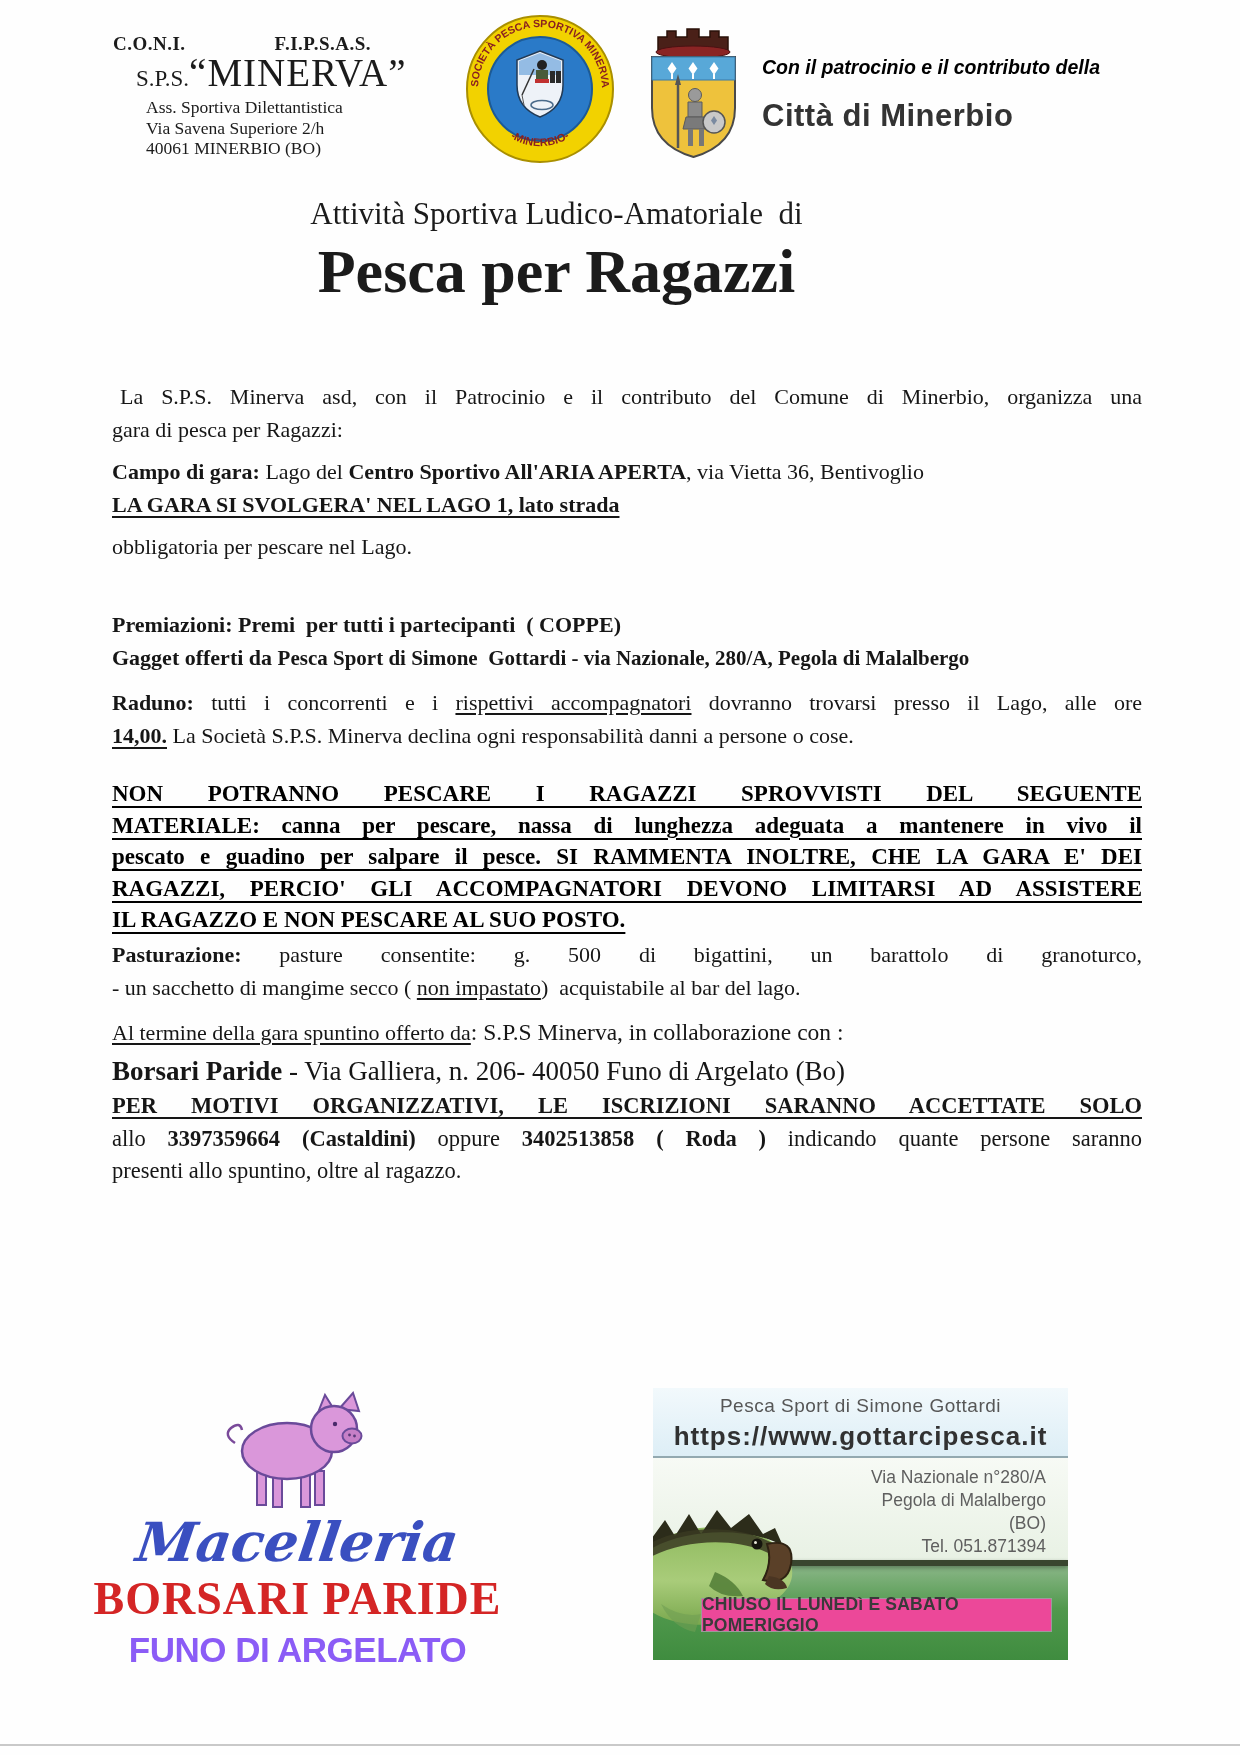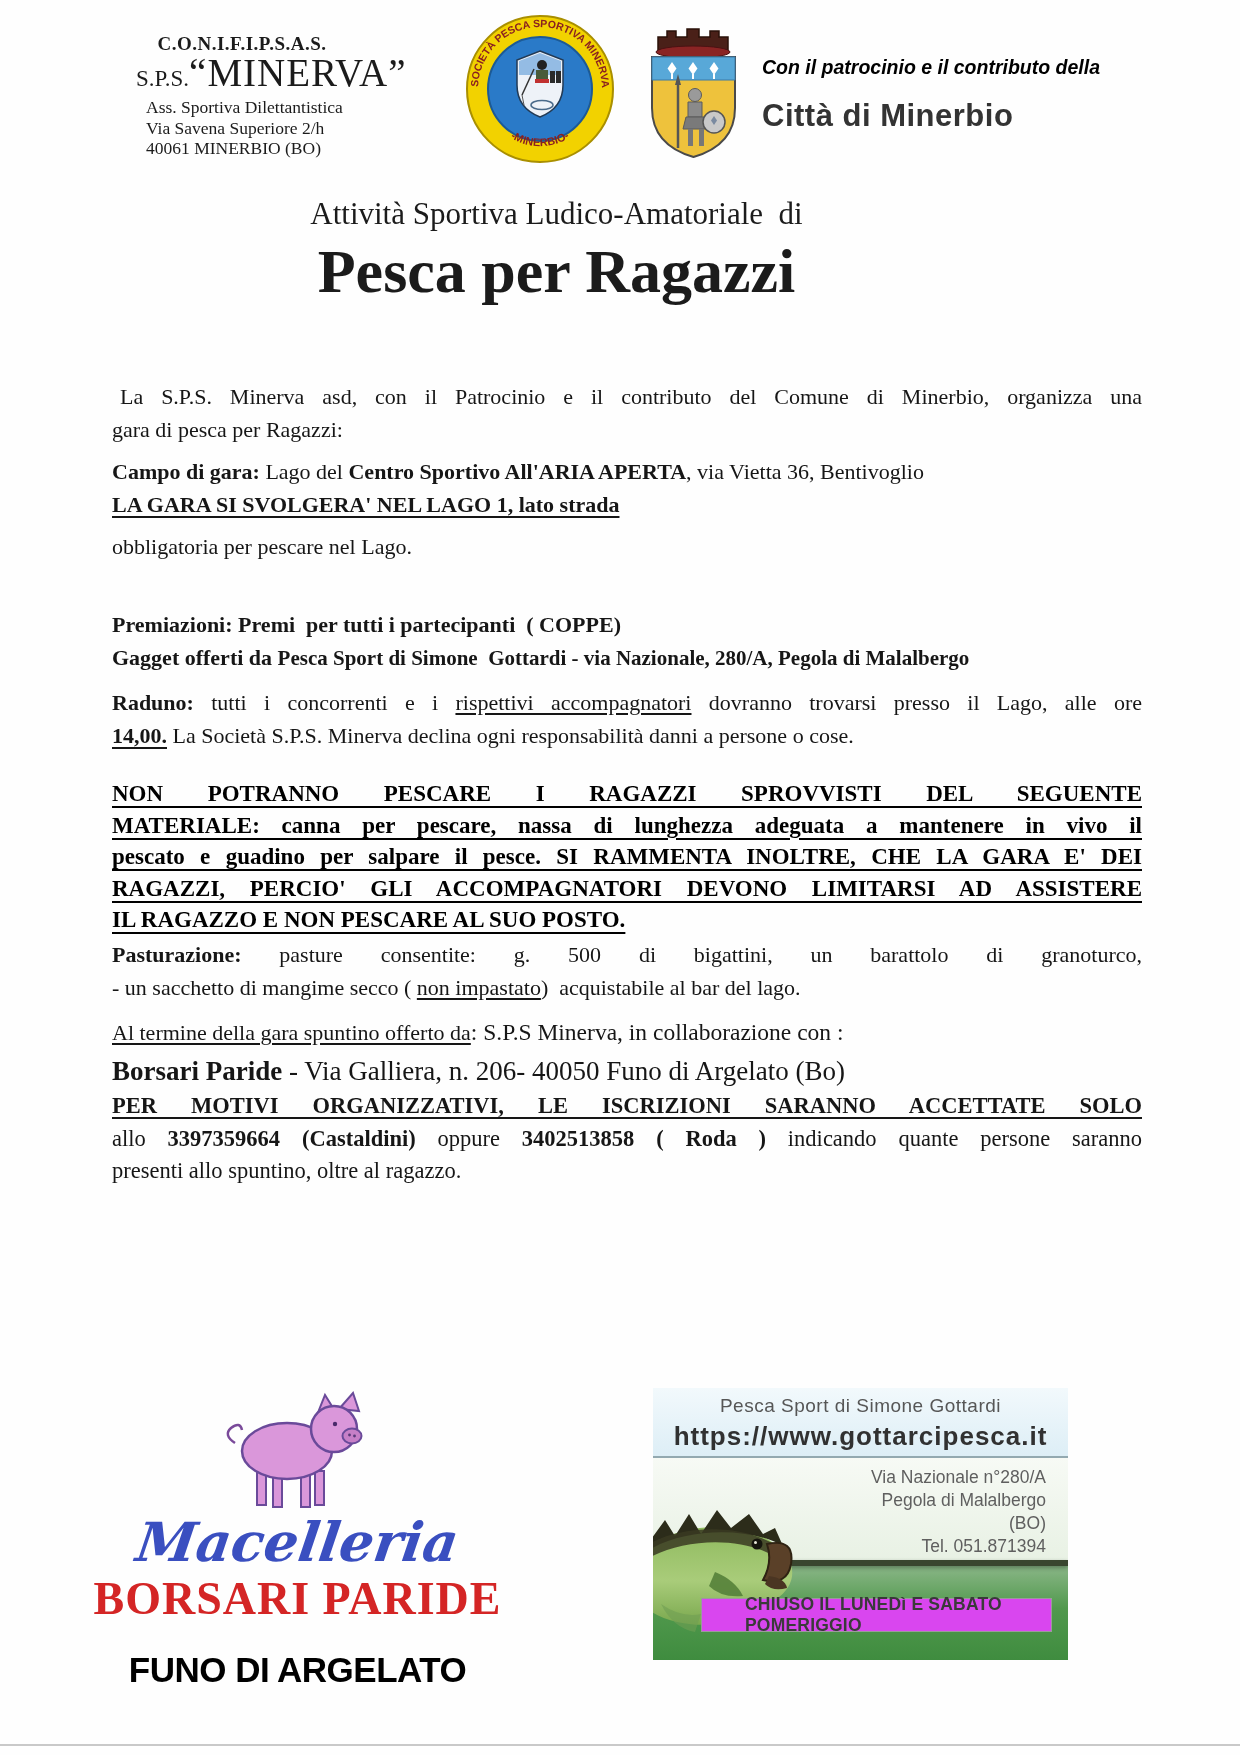--- a/index.html
+++ b/index.html
@@ -1,20 +1,20 @@
 <!DOCTYPE html>
 <html><head>
 <meta charset="utf-8">
 <style>
   html,body{margin:0;padding:0;background:#ffffff;}
   .page{position:relative;width:1240px;height:1755px;background:#fefefe;overflow:hidden;
         font-family:"Liberation Serif",serif;color:#1b1b1b;}
 
   
-  .org-row{position:absolute;left:113px;top:33px;width:258px;display:flex;justify-content:center;
+  .org-row{position:absolute;left:113px;top:33px;width:258px;display:flex;justify-content:space-between;
            font-weight:bold;font-size:19px;letter-spacing:.5px;}
   .sps-row{position:absolute;left:136px;top:50px;white-space:nowrap;}
   .sps-prefix{font-size:23px;}
   .sps-name{font-size:39px;letter-spacing:1px;}
   .addr{position:absolute;left:146px;top:97px;font-size:17.5px;line-height:20.5px;}
 
   .club-logo{position:absolute;left:464px;top:13px;width:152px;height:152px;}
   .coat{position:absolute;left:642px;top:22px;width:104px;height:140px;}
   .patronage{position:absolute;left:762px;top:56px;width:470px;}
   .pat1{font-family:"Liberation Sans",sans-serif;font-style:italic;font-weight:600;font-size:19.5px;color:#000000;}
@@ -44,36 +44,36 @@
   .spunt-line2{font-size:27px;margin-top:6px;}
   .deadline{font-size:22.5px;line-height:32.5px;}
 
   
   .sponsor-left{position:absolute;left:85px;top:1383px;width:425px;text-align:center;}
   .pig-box{height:130px;}
   .script-name{font-family:"DejaVu Serif",serif;font-style:italic;font-weight:bold;font-size:54px;line-height:58px;
                color:#3a4fc0;transform:skewX(-8deg);}
   .butcher-name{font-weight:bold;font-size:46px;line-height:56px;color:#d42525;letter-spacing:1px;}
   .butcher-place{font-family:"Liberation Sans",sans-serif;font-weight:bold;font-size:35px;line-height:46px;
-                 color:#000000;letter-spacing:-.5px;margin-top:20px;}
+                 color:#8b5cf6;letter-spacing:-.5px;}
 
   
   .ad{position:absolute;left:653px;top:1388px;width:415px;height:272px;overflow:hidden;
       font-family:"Liberation Sans",sans-serif;background:#f3f8f2;}
   .ad-head{position:absolute;top:0;left:0;right:0;height:70px;text-align:center;
            background:linear-gradient(180deg,#f2f9fc 0%,#ddeef6 100%);border-bottom:2px solid #93a9b0;box-sizing:border-box;}
   .ad-title{font-size:19px;color:#565656;margin-top:7px;letter-spacing:.5px;}
   .ad-url{font-size:26px;font-weight:bold;color:#313131;letter-spacing:1px;margin-top:4px;}
   .ad-air{position:absolute;left:0;right:0;top:70px;height:103px;background:linear-gradient(180deg,#f7faf5 0%,#e8f1e4 100%);}
   .ad-waterline{position:absolute;left:0;right:0;top:172px;height:6px;background:#39462f;box-shadow:0 2px 4px rgba(30,50,30,.45);}
   .ad-sea{position:absolute;left:0;right:0;top:178px;bottom:0;background:linear-gradient(180deg,#8ab687 0%,#51994d 45%,#3f8c3f 100%);}
   .ad-fish{position:absolute;left:-4px;top:96px;width:195px;height:178px;}
   .ad-addr{position:absolute;right:22px;top:78px;text-align:right;font-size:17.5px;line-height:23px;color:#5f5f5f;}
-  .ad-closed{position:absolute;left:48px;right:16px;top:210px;height:32px;background:#d946ef;border:1px solid #9b9b9b;
-             display:flex;align-items:center;justify-content:center;font-weight:bold;font-size:17.5px;color:#3a3a3a;letter-spacing:.2px;padding-left:43px;}
+  .ad-closed{position:absolute;left:48px;right:16px;top:210px;height:32px;background:#ec4899;border:1px solid #9b9b9b;
+             display:flex;align-items:center;justify-content:center;font-weight:bold;font-size:17.5px;color:#3a3a3a;letter-spacing:.2px;}
 
   .scan-line{position:absolute;left:0;right:0;top:1744px;height:2px;background:#c9c9c9;}
 </style>
 </head>
 <body>
 
 <div class="page">
 
   <div class="org-row">
     <span>C.O.N.I.</span>

